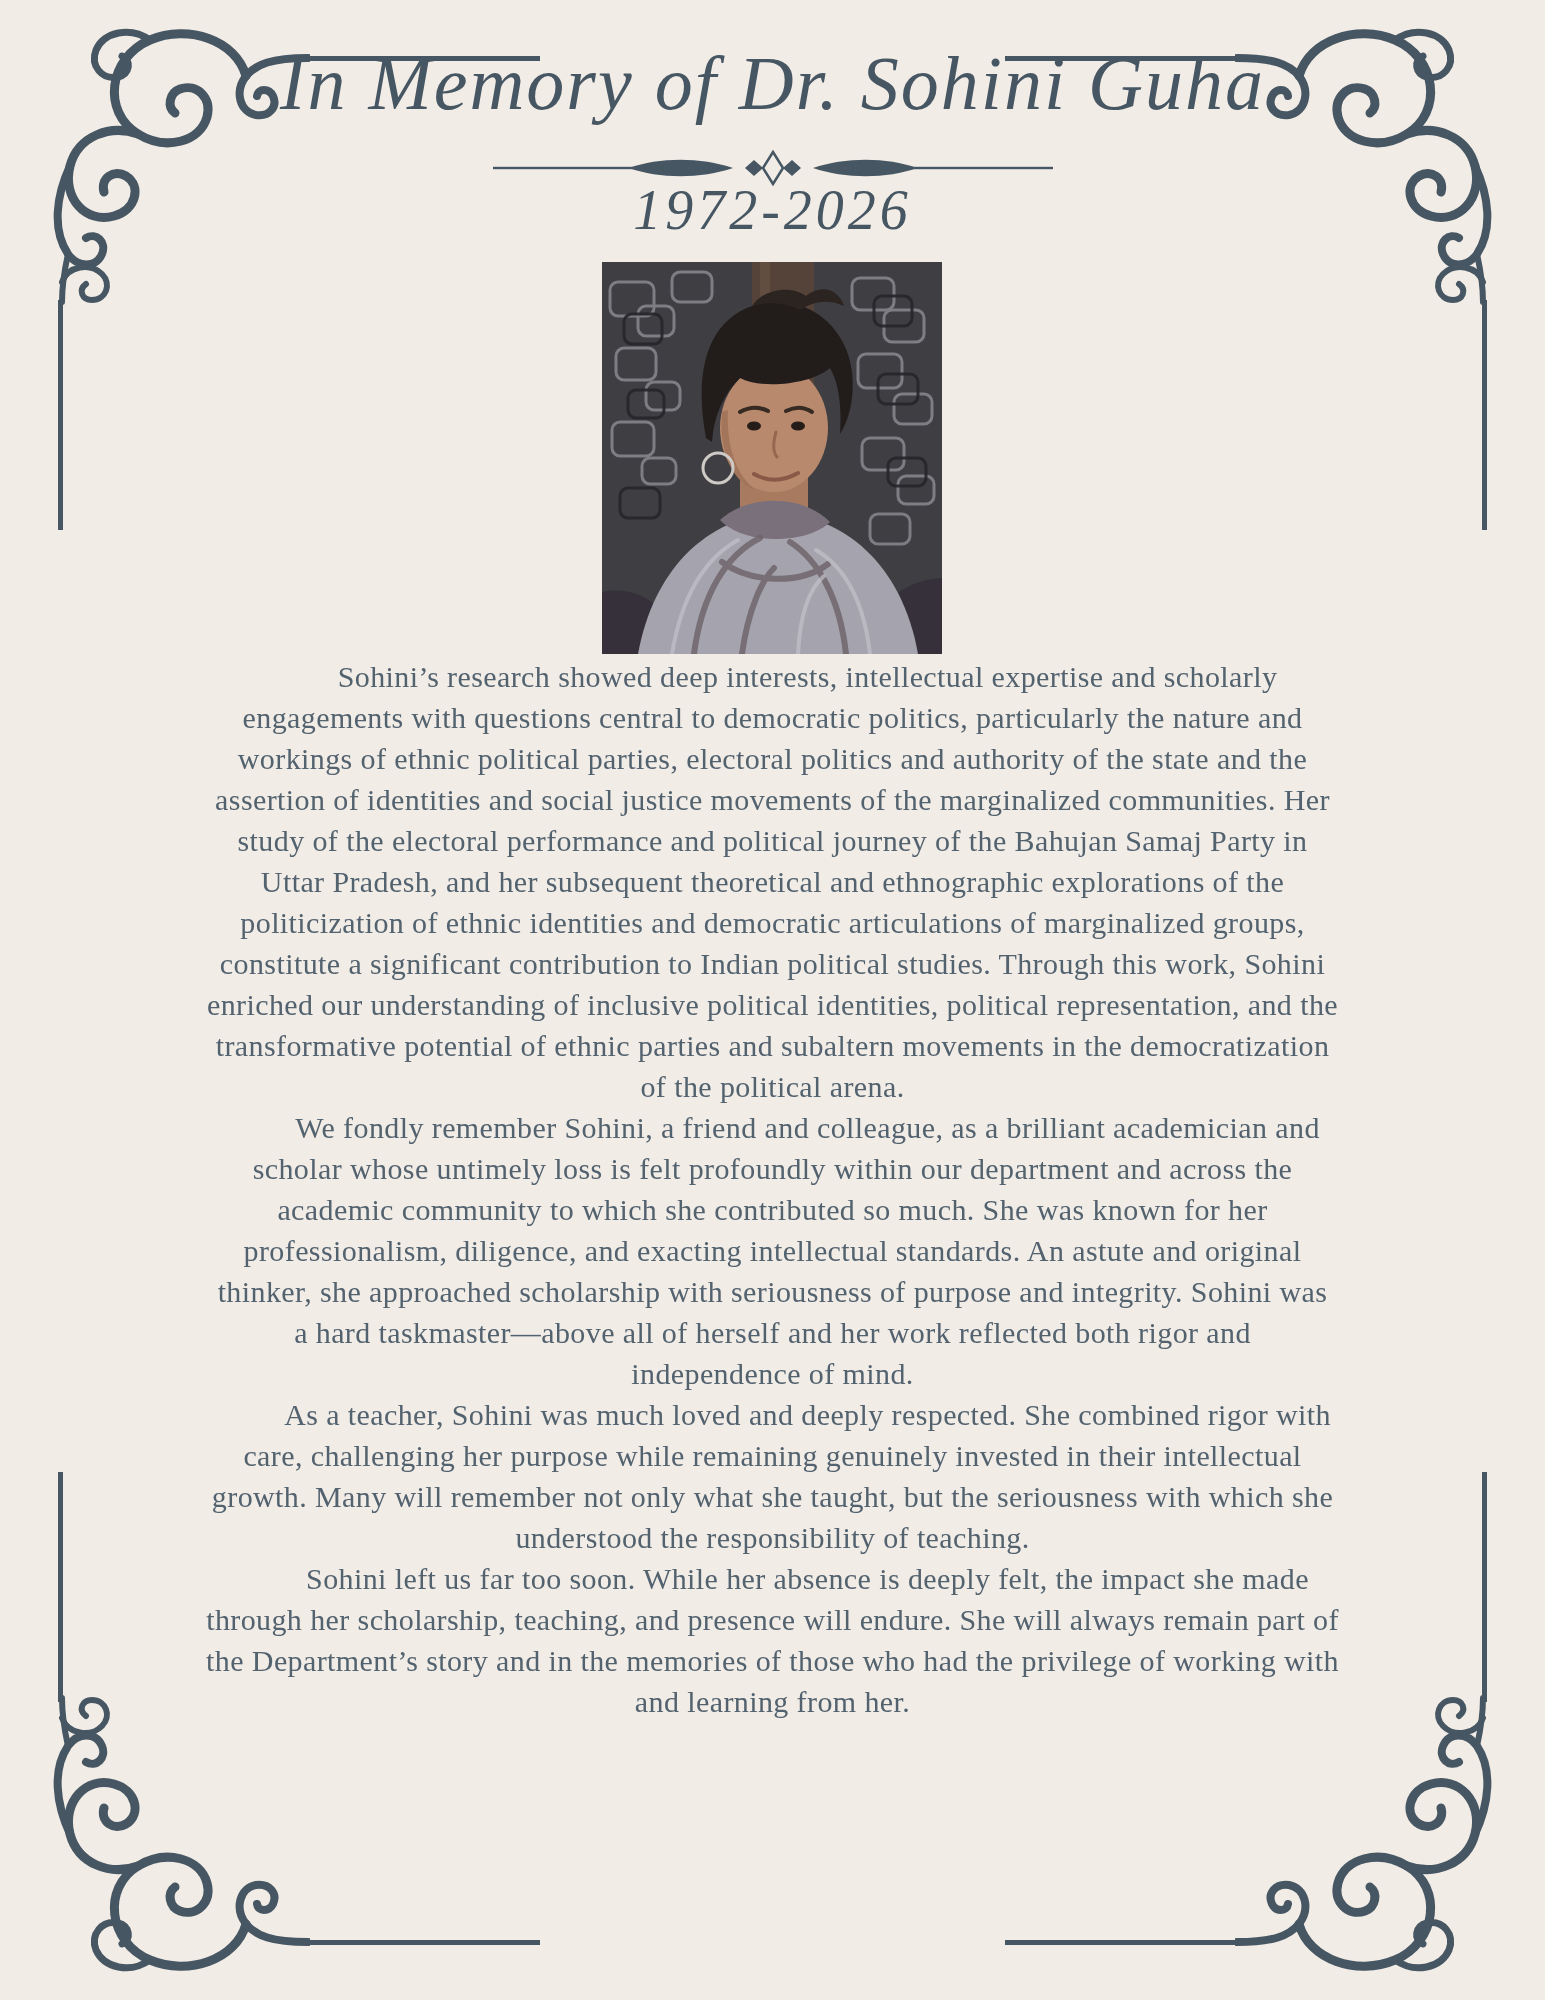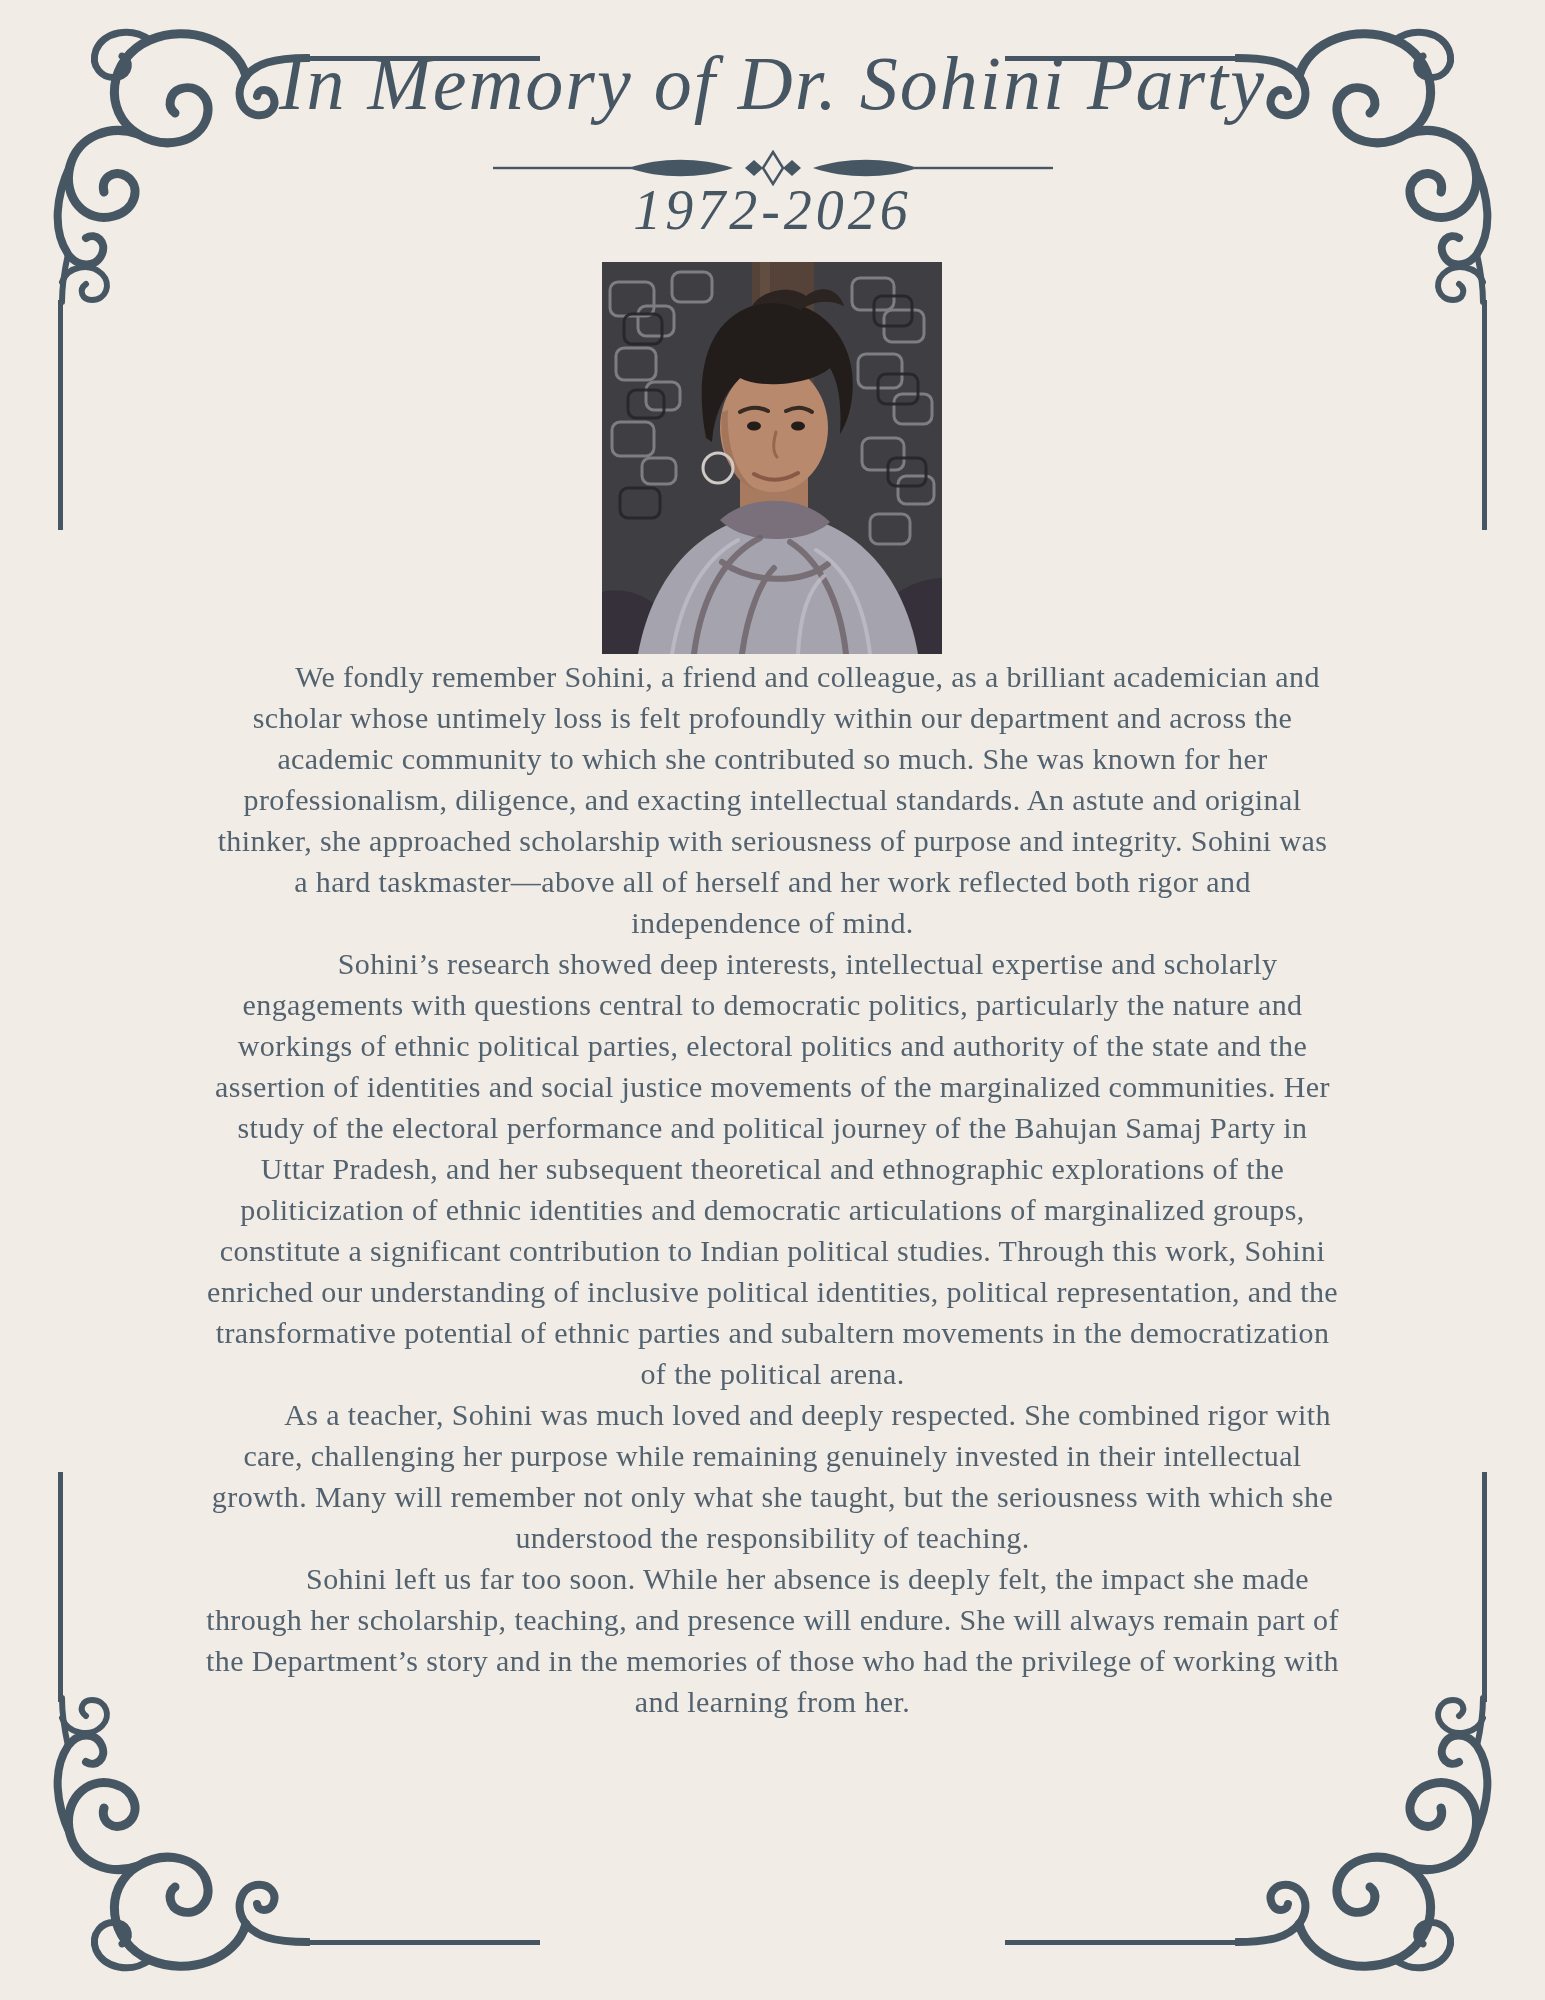--- a/index.html
+++ b/index.html
@@ -108,21 +108,21 @@
   <svg class="corner tr" viewBox="0 0 260 290">
       <use href="#corner-def"></use>
     </svg>
   <svg class="corner bl" viewBox="0 0 260 290">
       <use href="#corner-def"></use>
     </svg>
   <svg class="corner br" viewBox="0 0 260 290">
       <use href="#corner-def"></use>
     </svg>
 
-  <div class="title">In Memory of Dr. Sohini Party</div>
+  <div class="title">In Memory of Dr. Sohini Guha</div>
 
   <svg class="divider" viewBox="0 0 580 36">
     <g fill="currentColor" stroke="none">
 
       <path d="M250 18 C218 7 176 7 146 18 C176 29 218 29 250 18 Z"></path>
       <rect x="10" y="16.8" width="145" height="2.4"></rect>
 
       <path d="M330 18 C362 7 404 7 434 18 C404 29 362 29 330 18 Z"></path>
       <rect x="425" y="16.8" width="145" height="2.4"></rect>
 
@@ -198,38 +198,38 @@
       <path d="M120 300 C150 322 200 322 226 302"></path>
     </g>
     <g fill="none" stroke="#c3c1ca" stroke-width="4" stroke-linecap="round" opacity="0.7">
       <path d="M70 392 C80 332 104 296 136 278"></path>
       <path d="M268 392 C262 340 244 306 214 288"></path>
       <path d="M196 392 C198 352 208 326 222 314"></path>
     </g>
   </svg>
 
   <div class="memorial">
-      <p class="para">We fondly remember Sohini, a friend and colleague, as a brilliant academician and
-scholar whose untimely loss is felt profoundly within our department and across the
-academic community to which she contributed so much. She was known for her
-professionalism, diligence, and exacting intellectual standards. An astute and original
-thinker, she approached scholarship with seriousness of purpose and integrity. Sohini was
-a hard taskmaster—above all of herself and her work reflected both rigor and
-independence of mind.</p>
       <p class="para">Sohini’s research showed deep interests, intellectual expertise and scholarly
 engagements with questions central to democratic politics, particularly the nature and
 workings of ethnic political parties, electoral politics and authority of the state and the
 assertion of identities and social justice movements of the marginalized communities. Her
 study of the electoral performance and political journey of the Bahujan Samaj Party in
 Uttar Pradesh, and her subsequent theoretical and ethnographic explorations of the
 politicization of ethnic identities and democratic articulations of marginalized groups,
 constitute a significant contribution to Indian political studies. Through this work, Sohini
 enriched our understanding of inclusive political identities, political representation, and the
 transformative potential of ethnic parties and subaltern movements in the democratization
 of the political arena.</p>
+      <p class="para">We fondly remember Sohini, a friend and colleague, as a brilliant academician and
+scholar whose untimely loss is felt profoundly within our department and across the
+academic community to which she contributed so much. She was known for her
+professionalism, diligence, and exacting intellectual standards. An astute and original
+thinker, she approached scholarship with seriousness of purpose and integrity. Sohini was
+a hard taskmaster—above all of herself and her work reflected both rigor and
+independence of mind.</p>
       <p class="para">As a teacher, Sohini was much loved and deeply respected. She combined rigor with
 care, challenging her purpose while remaining genuinely invested in their intellectual
 growth. Many will remember not only what she taught, but the seriousness with which she
 understood the responsibility of teaching.</p>
       <p class="para">Sohini left us far too soon. While her absence is deeply felt, the impact she made
 through her scholarship, teaching, and presence will endure. She will always remain part of
 the Department’s story and in the memories of those who had the privilege of working with
 and learning from her.</p>
     </div>
 

